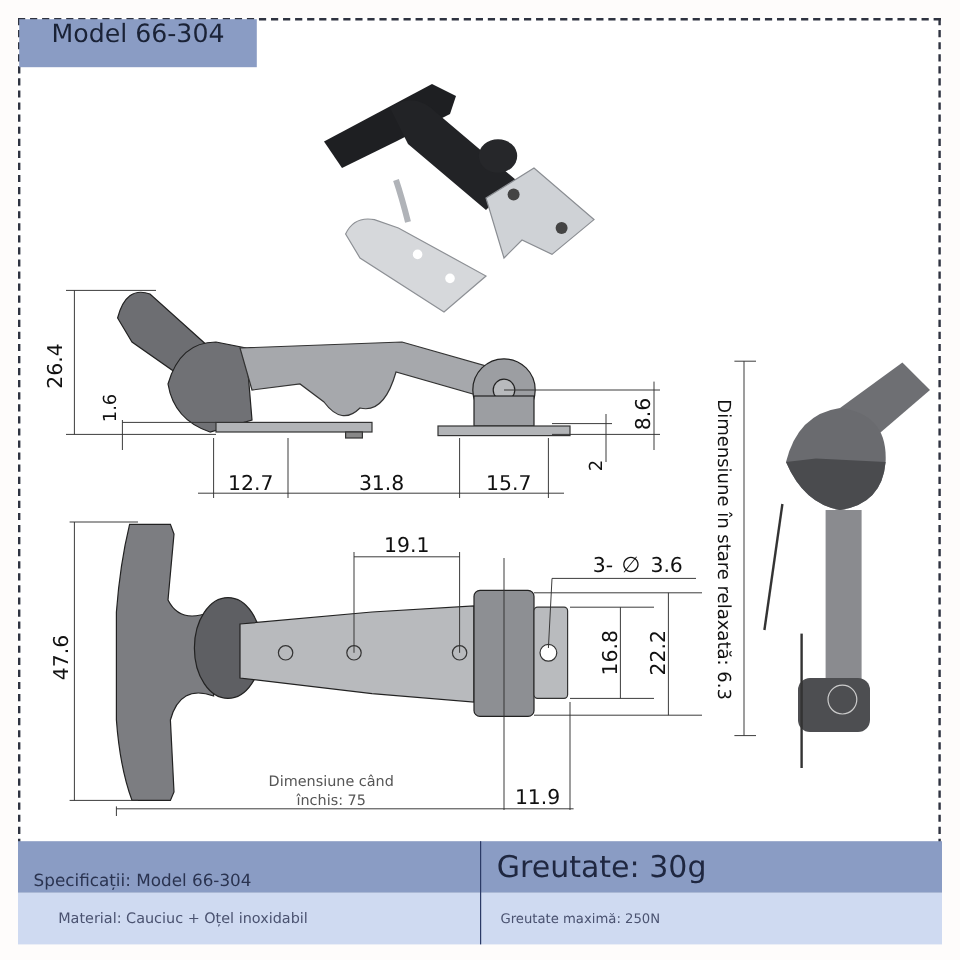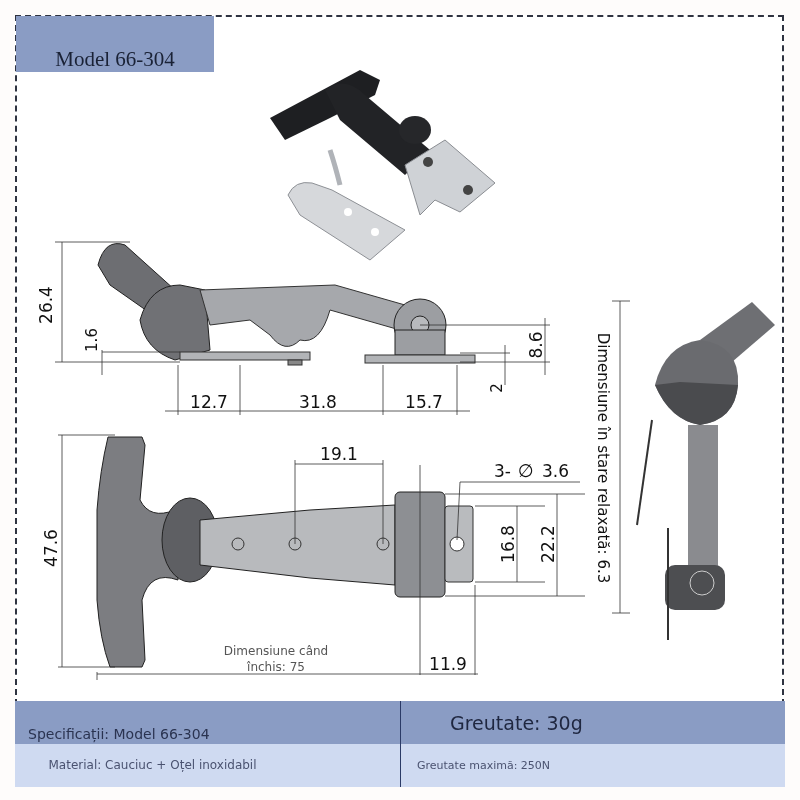--- a/index.html
+++ b/index.html
@@ -1,25 +1,25 @@
 <!DOCTYPE html>
 <html><head>
 <meta charset="utf-8">
 <style>
   html, body { margin:0; padding:0; }
   body { width:800px; height:800px; background:#fefcfb; position:relative; overflow:hidden; font-family:"DejaVu Sans", sans-serif; }
   .frame { position:absolute; left:15px; top:15px; width:769px; height:690px; border:2px dashed #2f3340; border-bottom:none; box-sizing:border-box; background:#ffffff; }
-  .title-badge { position:absolute; left:16px; top:16px; width:198px; height:56px; background:#8a9cc4; color:#1a2236; font-size:21px; display:flex; align-items:flex-end; justify-content:center;font-family:Liberation Serif, serif; }
+  .title-badge { position:absolute; left:16px; top:16px; width:198px; height:40px; background:#8a9cc4; color:#1a2236; font-size:21px; display:flex; align-items:flex-start; justify-content:center; }
   .spec-table { position:absolute; left:15px; top:701px; width:770px; height:86px; }
   .spec-row1 { position:absolute; left:0; top:0; width:770px; height:43px; background:#8a9cc4; }
   .spec-row2 { position:absolute; left:0; top:43px; width:770px; height:43px; background:#cfdaf1; }
   .divider { position:absolute; left:385px; top:0; width:1px; height:86px; background:#2b3a66; }
   .cell { position:absolute; color:#2a3350; }
   .c-spec { left:13px; top:11px; height:43px; display:flex; align-items:center; font-size:14px; }
-  .c-weight { left:399px; top:0; height:43px; display:flex; align-items:center; font-size:19px; color:#1f2740;margin-left:36px; }
+  .c-weight { left:399px; top:0; height:43px; display:flex; align-items:center; font-size:25px; color:#1f2740; }
   .c-mat { left:20px; top:43px; width:235px; height:43px; display:flex; align-items:center; justify-content:center; font-size:12px; line-height:15px; color:#4a5270; }
   .c-max { left:402px; top:43px; height:43px; display:flex; align-items:center; font-size:11px; color:#4a5270; }
   svg { position:absolute; left:0; top:0; }
   .dim { font-family:"DejaVu Sans", sans-serif; fill:#111; }
   .note { font-family:"DejaVu Sans", sans-serif; fill:#555; }
 </style>
 </head>
 <body>
 
 <div class="frame"></div>

